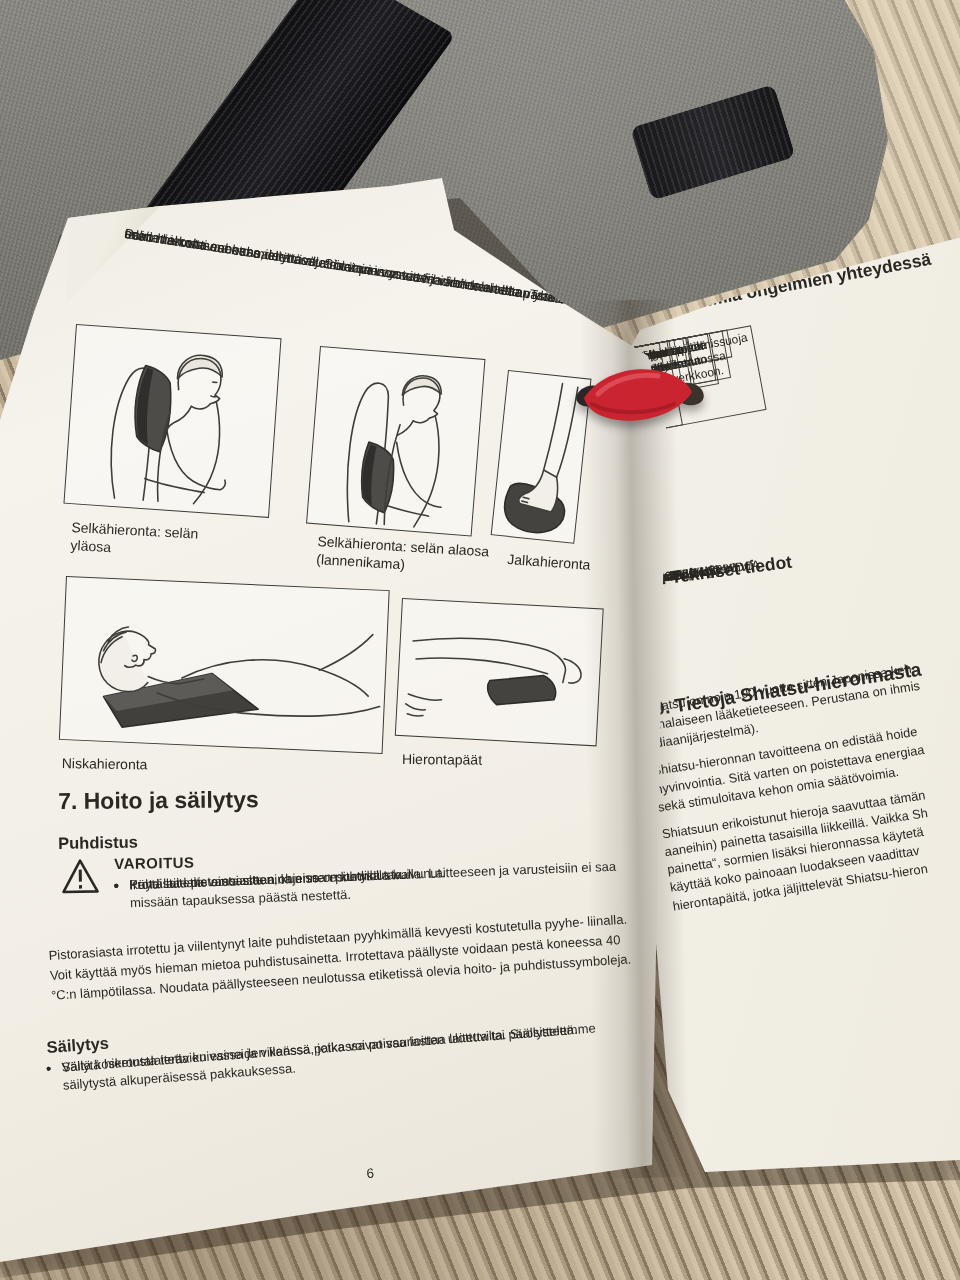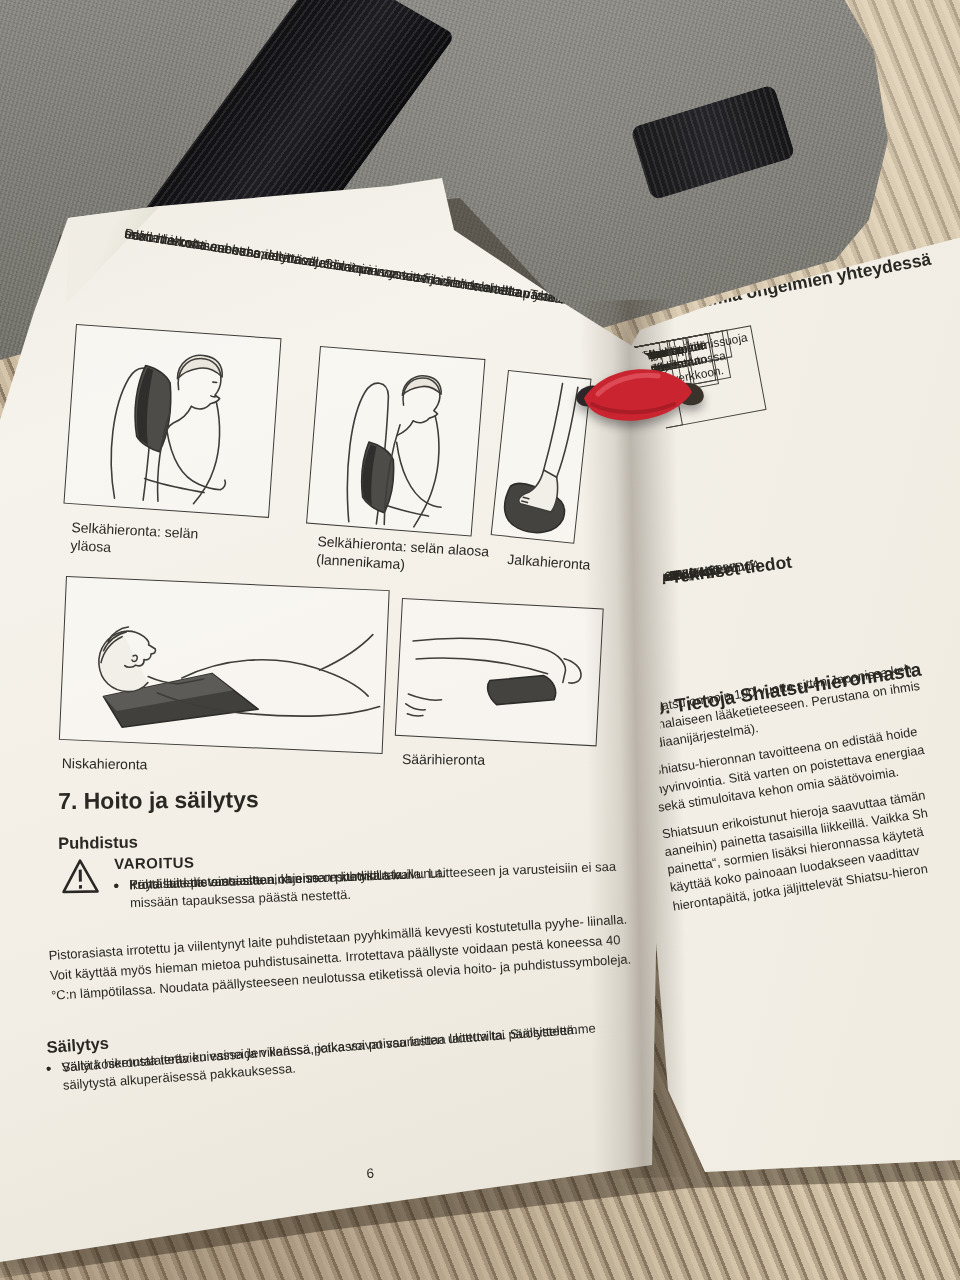--- a/index.html
+++ b/index.html
@@ -287,21 +287,21 @@
           <path d="M92,78 L146,70 C156,74 162,84 158,94 L100,102 C90,94 88,84 92,78 Z" fill="#45433f" stroke="#2e2c2a"></path>
           <path d="M12,42 C60,34 110,34 148,44 C160,48 168,56 168,64 L166,76"></path>
           <path d="M166,52 C176,54 184,60 184,68 C184,74 178,77 172,76"></path>
           <path d="M16,60 C64,54 112,58 150,68"></path>
           <path d="M10,96 C22,100 34,102 44,100 M8,106 C14,110 22,112 28,111 M10,116 C16,118 22,118 26,117"></path>
         </g>
       </svg>
     </div>
 
     <div class="cap figcap4" data-name="figure-caption">Niskahieronta</div>
-    <div class="cap figcap5" data-name="figure-caption">Säärihieronta</div>
+    <div class="cap figcap5" data-name="figure-caption">Hierontapäät</div>
 
     <h1 class="sec7-title" data-name="section7-heading">7. Hoito ja säilytys</h1>
     <h3 class="sub puhdistus" data-name="cleaning-heading">Puhdistus</h3>
 
     <div class="warn-icon" data-name="warning-triangle-icon">
       <svg viewBox="0 0 40 38">
         <path d="M20,3 L37,34 L3,34 Z" fill="none" stroke="#2a2826" stroke-width="2.6" stroke-linejoin="round"></path>
         <path d="M20,12 L20,24 M20,27.5 L20,31" stroke="#2a2826" stroke-width="3" fill="none"></path>
       </svg>
     </div>

